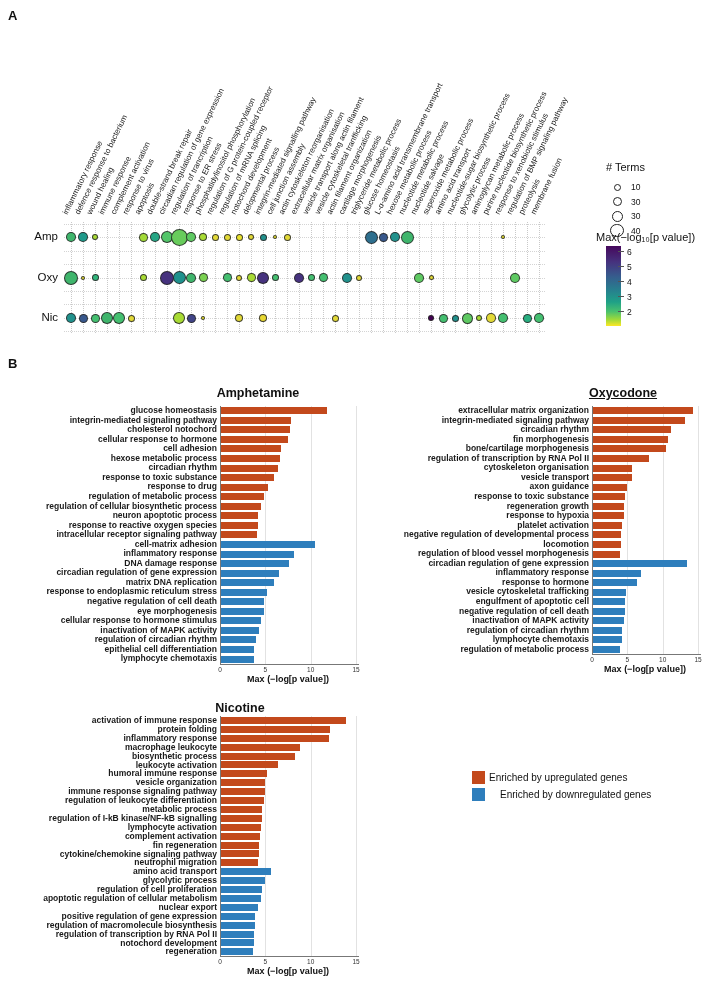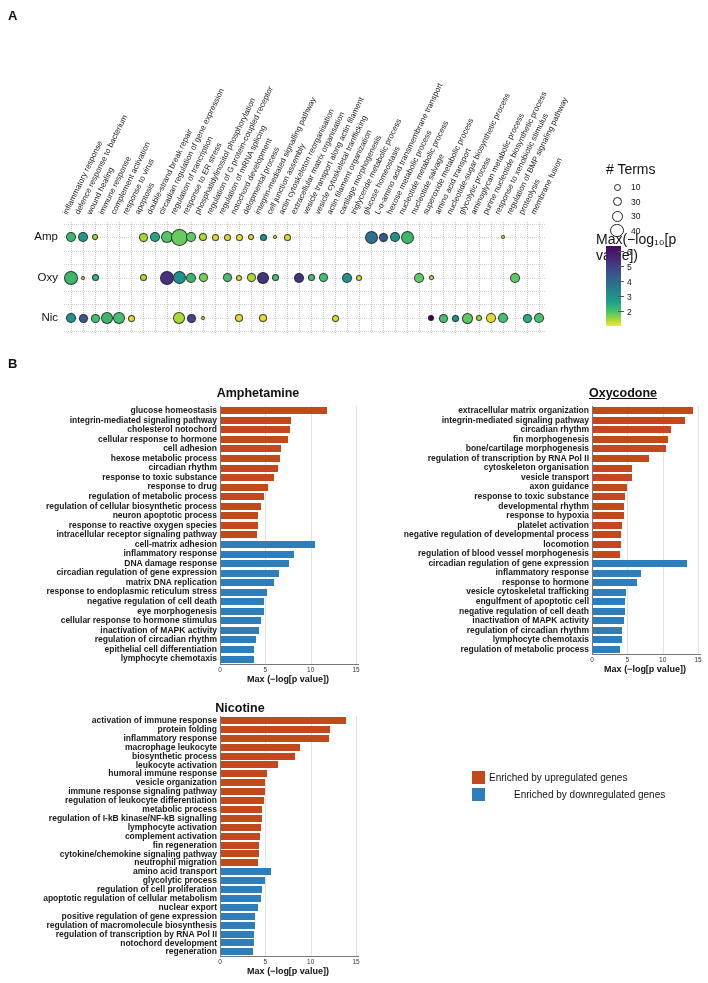--- a/index.html
+++ b/index.html
@@ -13,21 +13,21 @@
   .hgrid{border-top:1px dotted #d4d4d4;height:0;}
   .dot{border-radius:50%;box-sizing:border-box;border:1px solid rgba(35,35,35,.85);}
   .rowlab{font-size:11.5px;color:#111;text-align:right;}
   .bar-label{font-size:8.5px;font-weight:bold;color:#1a1a1a;text-align:right;white-space:nowrap;}
   .bar{box-sizing:border-box;}
   .chart-title{font-size:12.5px;font-weight:bold;color:#111;transform:translateX(-50%);white-space:nowrap;}
   .tick-label{font-size:6.5px;color:#333;transform:translateX(-50%);}
   .axis-title{font-size:9px;font-weight:bold;color:#111;transform:translateX(-50%);white-space:nowrap;}
   .axis-line{background:#777;}
   .bgrid{border-left:1px solid #e2e2e2;width:0;}
-  .leg-text{font-size:14px;color:#111;}
+  .leg-text{font-size:11px;color:#111;text-align:right;}
   .leg-small{font-size:8.5px;color:#111;}
   .b-head{font-size:14px;font-weight:bold;color:#111;}
   .b-leg-label{font-size:10px;color:#111;}
 </style>
 </head>
 <body>
 
 <div id="page">
   <div class="abs panel-letter" style="left:8px;top:8px;">A</div>
   <div id="panelA" class="abs" style="left:0;top:0;width:708px;height:352px;">
@@ -293,21 +293,21 @@
       <div class="abs bar-label" style="left: 360px; top: 101.75px; width: 229px; line-height: 9.55px;">regulation of transcription by RNA Pol II</div>
       <div class="abs bar" style="left: 592px; top: 103.025px; width: 56.5333px; height: 7px; background: rgb(195, 73, 28);"></div>
       <div class="abs bar-label" style="left: 360px; top: 111.3px; width: 229px; line-height: 9.55px;">cytoskeleton organisation</div>
       <div class="abs bar" style="left: 592px; top: 112.575px; width: 39.5733px; height: 7px; background: rgb(195, 73, 28);"></div>
       <div class="abs bar-label" style="left: 360px; top: 120.85px; width: 229px; line-height: 9.55px;">vesicle transport</div>
       <div class="abs bar" style="left: 592px; top: 122.125px; width: 39.5733px; height: 7px; background: rgb(195, 73, 28);"></div>
       <div class="abs bar-label" style="left: 360px; top: 130.4px; width: 229px; line-height: 9.55px;">axon guidance</div>
       <div class="abs bar" style="left: 592px; top: 131.675px; width: 34.6267px; height: 7px; background: rgb(195, 73, 28);"></div>
       <div class="abs bar-label" style="left: 360px; top: 139.95px; width: 229px; line-height: 9.55px;">response to toxic substance</div>
       <div class="abs bar" style="left: 592px; top: 141.225px; width: 32.5067px; height: 7px; background: rgb(195, 73, 28);"></div>
-      <div class="abs bar-label" style="left: 360px; top: 149.5px; width: 229px; line-height: 9.55px;">developmental rhythm</div>
+      <div class="abs bar-label" style="left: 360px; top: 149.5px; width: 229px; line-height: 9.55px;">regeneration growth</div>
       <div class="abs bar" style="left: 592px; top: 150.775px; width: 31.8px; height: 7px; background: rgb(195, 73, 28);"></div>
       <div class="abs bar-label" style="left: 360px; top: 159.05px; width: 229px; line-height: 9.55px;">response to hypoxia</div>
       <div class="abs bar" style="left: 592px; top: 160.325px; width: 31.8px; height: 7px; background: rgb(195, 73, 28);"></div>
       <div class="abs bar-label" style="left: 360px; top: 168.6px; width: 229px; line-height: 9.55px;">platelet activation</div>
       <div class="abs bar" style="left: 592px; top: 169.875px; width: 30.3867px; height: 7px; background: rgb(195, 73, 28);"></div>
       <div class="abs bar-label" style="left: 360px; top: 178.15px; width: 229px; line-height: 9.55px;">negative regulation of developmental process</div>
       <div class="abs bar" style="left: 592px; top: 179.425px; width: 28.9733px; height: 7px; background: rgb(195, 73, 28);"></div>
       <div class="abs bar-label" style="left: 360px; top: 187.7px; width: 229px; line-height: 9.55px;">locomotion</div>
       <div class="abs bar" style="left: 592px; top: 188.975px; width: 28.9733px; height: 7px; background: rgb(195, 73, 28);"></div>
       <div class="abs bar-label" style="left: 360px; top: 197.25px; width: 229px; line-height: 9.55px;">regulation of blood vessel morphogenesis</div>
@@ -400,15 +400,15 @@
       <div class="abs axis-line" style="left: 220px; top: 364px; width: 1px; height: 240.3px;"></div>
       <div class="abs axis-line" style="left: 220px; top: 604.3px; width: 139px; height: 1px;"></div>
       <div class="abs tick-label" style="left: 220px; top: 606.3px;">0</div>
       <div class="abs tick-label" style="left: 265.333px; top: 606.3px;">5</div>
       <div class="abs tick-label" style="left: 310.667px; top: 606.3px;">10</div>
       <div class="abs tick-label" style="left: 356px; top: 606.3px;">15</div>
       <div class="abs axis-title" style="left: 288px; top: 614.3px;">Max (−log[p value])</div>
       <div class="abs" style="left: 472px; top: 419px; width: 13px; height: 13px; background: rgb(195, 73, 28);"></div>
       <div class="abs b-leg-label" style="left: 489px; top: 420px;">Enriched by upregulated genes</div>
       <div class="abs" style="left: 472px; top: 436px; width: 13px; height: 13px; background: rgb(46, 126, 188);"></div>
-      <div class="abs b-leg-label" style="left: 514px; top: 437px; text-align: right;">Enriched by downregulated genes</div>
+      <div class="abs b-leg-label" style="left: 500px; top: 437px; text-align: right;">Enriched by downregulated genes</div>
     </div>
 </div>
 
 </body></html>

